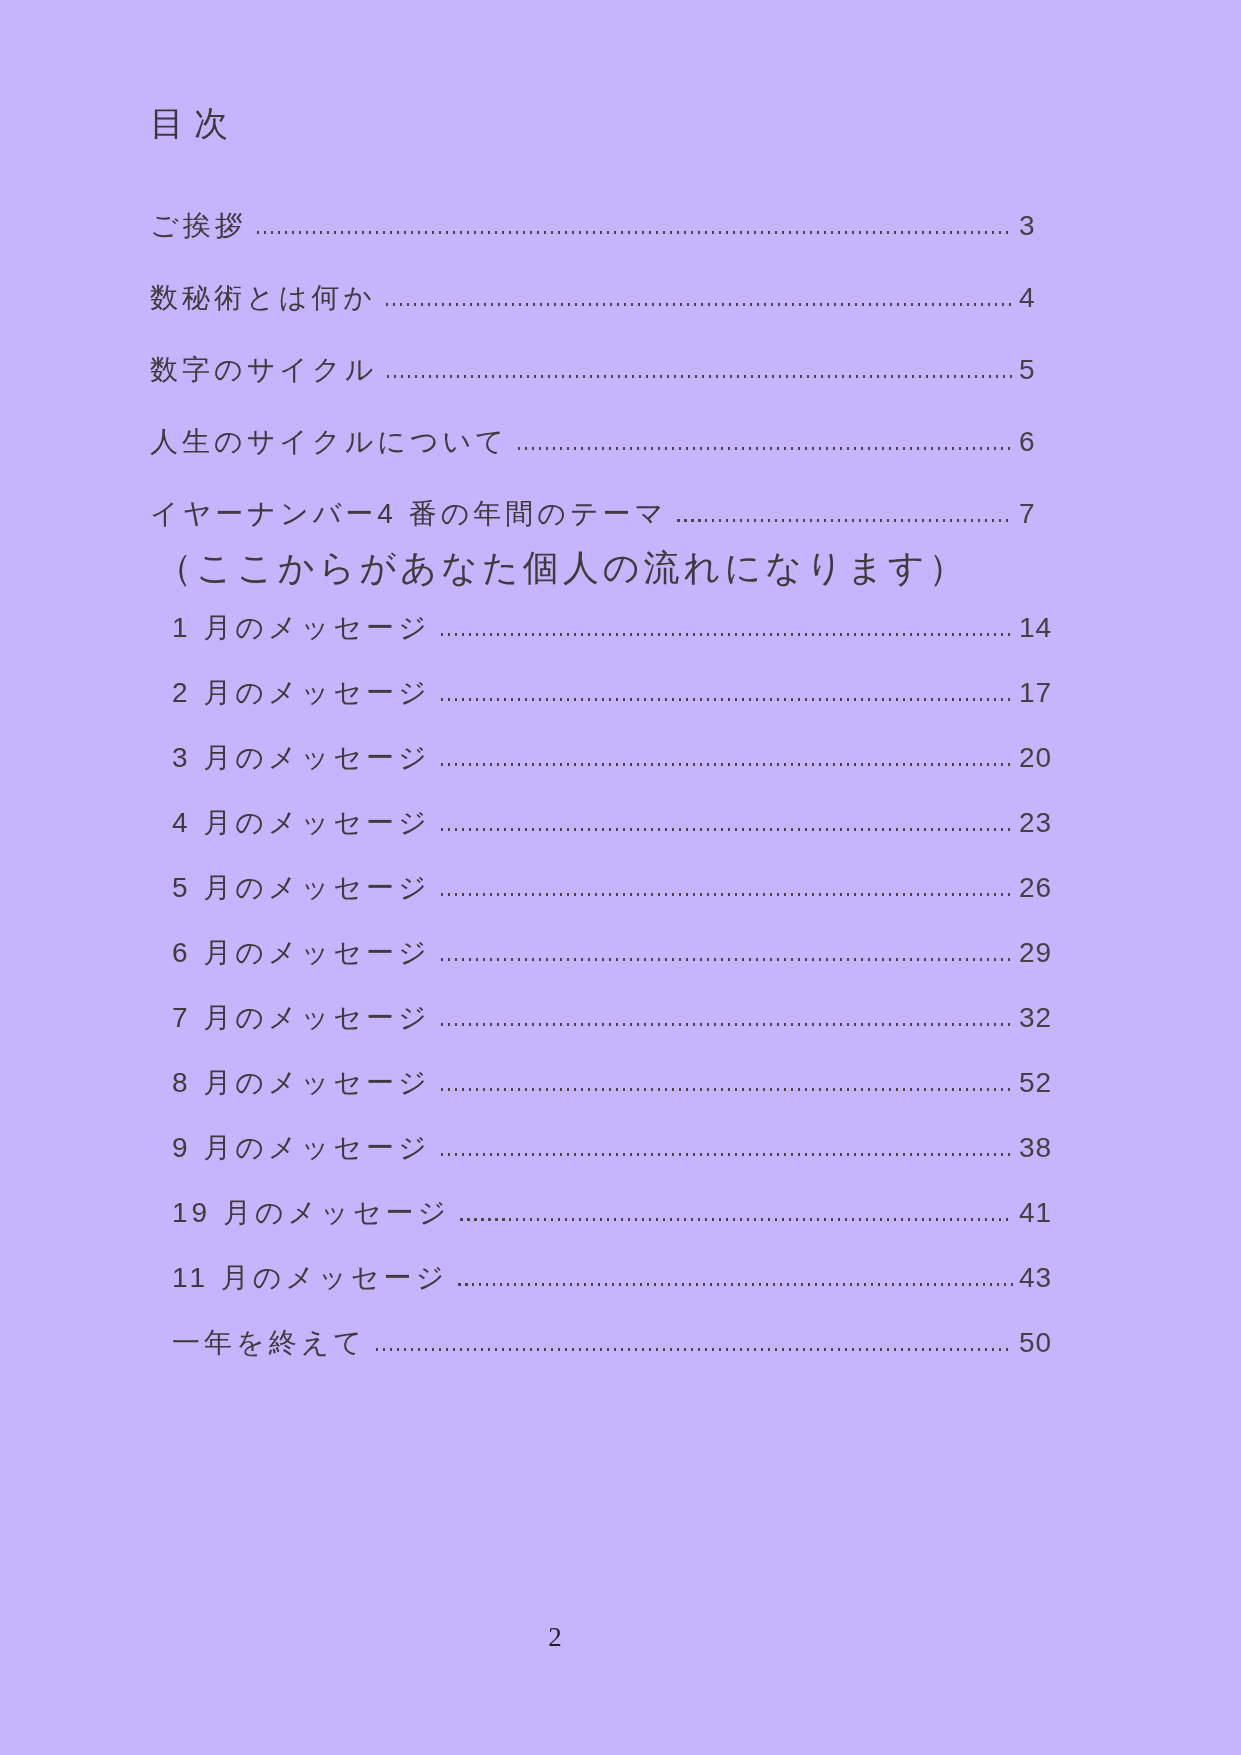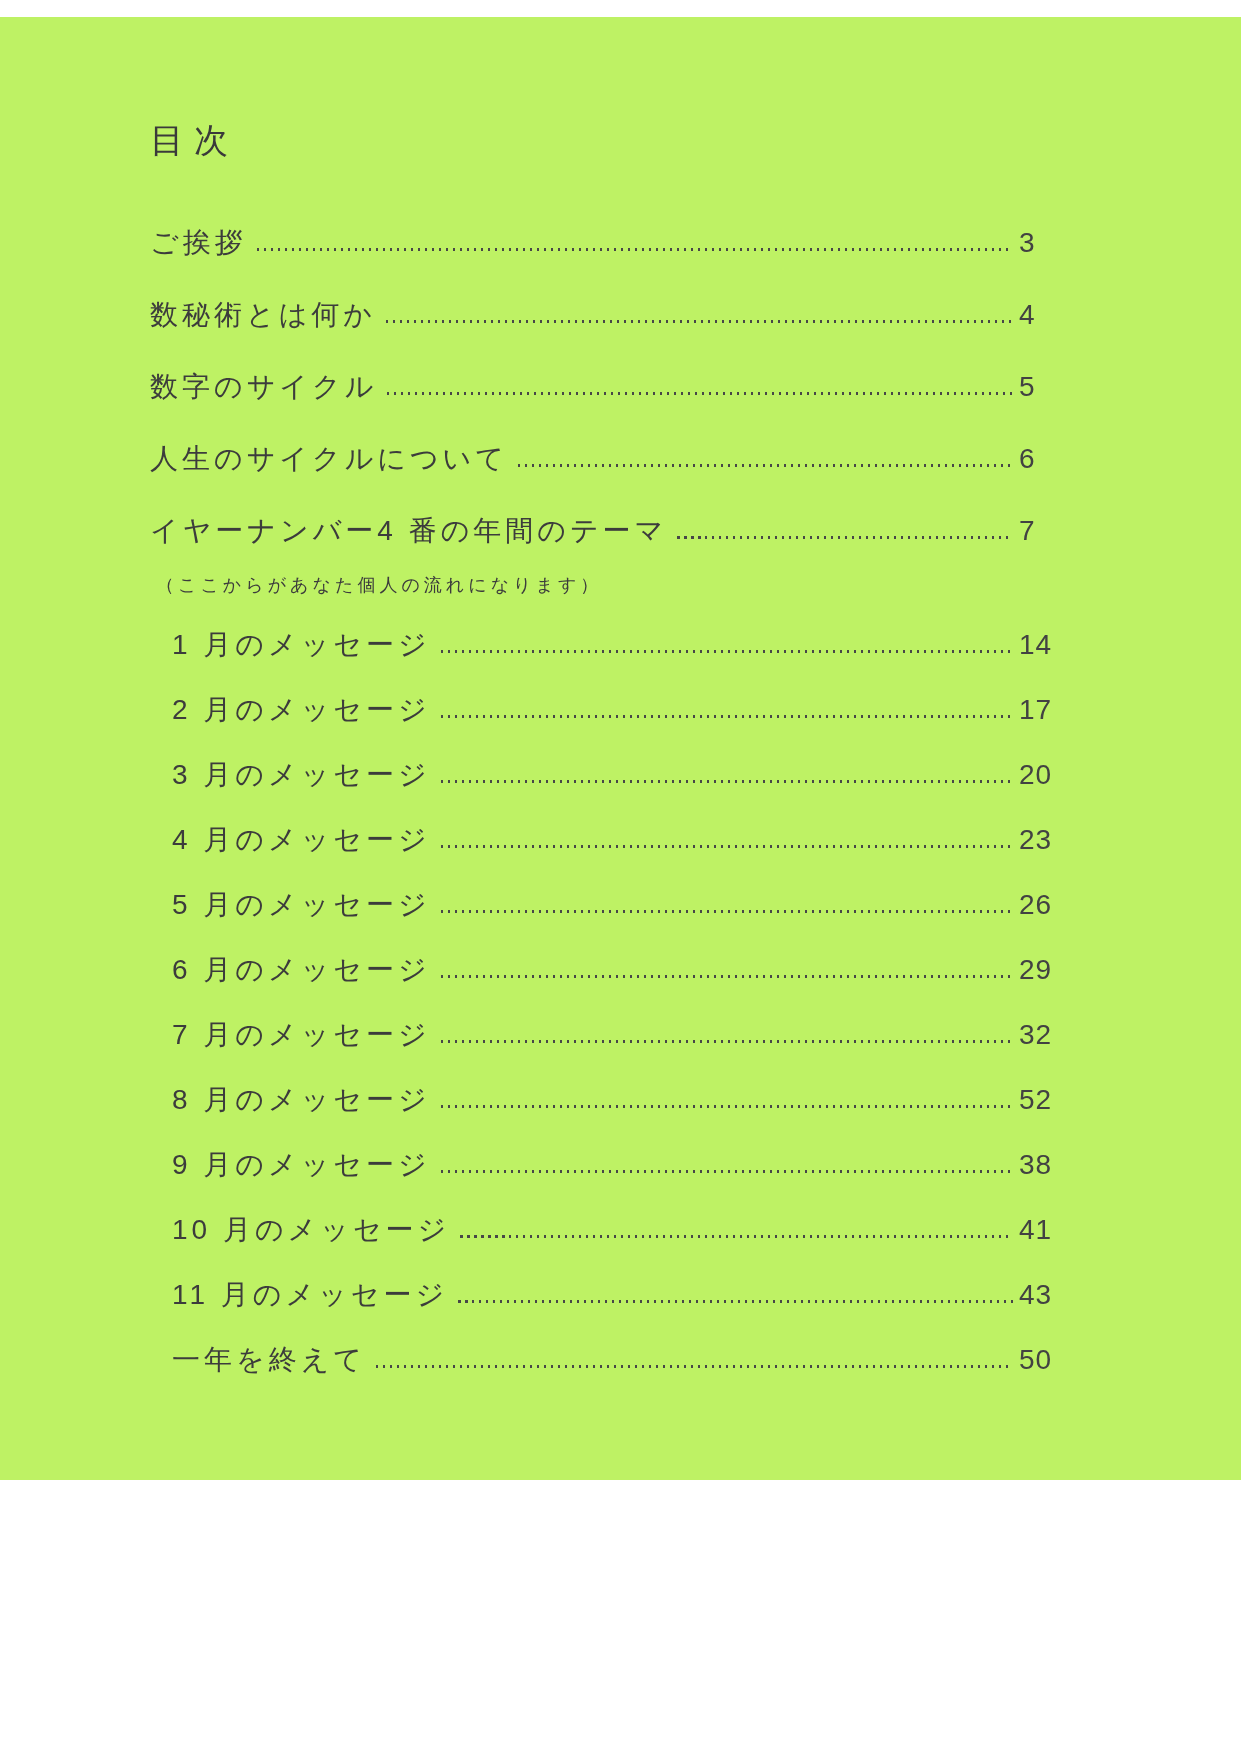--- a/index.html
+++ b/index.html
@@ -3,28 +3,27 @@
 <meta charset="utf-8">
 <style>
   html, body {
     margin: 0;
     padding: 0;
     background: #ffffff;
   }
   .page {
     position: relative;
     width: 1241px;
-    height: 1463px;
-    background: #bef264;
+    height: 1755px;
+    background: #c4b5fd;
     box-sizing: border-box;
     padding: 103px 0 0 150px;
     overflow: hidden;
     font-family: "Liberation Sans", sans-serif;
     color: #3c3c3c;
-    margin-top: 17px;
   }
   .toc-title {
     margin: 0;
     font-size: 34px;
     font-weight: 300;
     letter-spacing: 10px;
     line-height: 40px;
     color: #3a3a3a;
   }
   .toc {
@@ -66,21 +65,21 @@
   }
   .pagenum {
     flex: 0 0 46px;
     text-align: left;
     letter-spacing: 1px;
     color: #424242;
   }
   .toc-note {
     height: 30px;
     margin: 0 0 30px 6px;
-    font-size: 18px;
+    font-size: 36px;
     font-weight: 300;
     line-height: 30px;
     letter-spacing: 4px;
     white-space: nowrap;
   }
   .page-footer {
     position: absolute;
     top: 1622px;
     left: 0;
     width: 1110px;
@@ -162,21 +161,21 @@
     <span class="toc-label">8 月のメッセージ</span>
     <span class="leader"></span>
     <span class="pagenum">52</span>
   </div>
       <div class="toc-row sub">
     <span class="toc-label">9 月のメッセージ</span>
     <span class="leader"></span>
     <span class="pagenum">38</span>
   </div>
       <div class="toc-row sub">
-    <span class="toc-label">10 月のメッセージ</span>
+    <span class="toc-label">19 月のメッセージ</span>
     <span class="leader"></span>
     <span class="pagenum">41</span>
   </div>
       <div class="toc-row sub">
     <span class="toc-label">11 月のメッセージ</span>
     <span class="leader"></span>
     <span class="pagenum">43</span>
   </div>
       <div class="toc-row sub">
     <span class="toc-label">一年を終えて</span>

